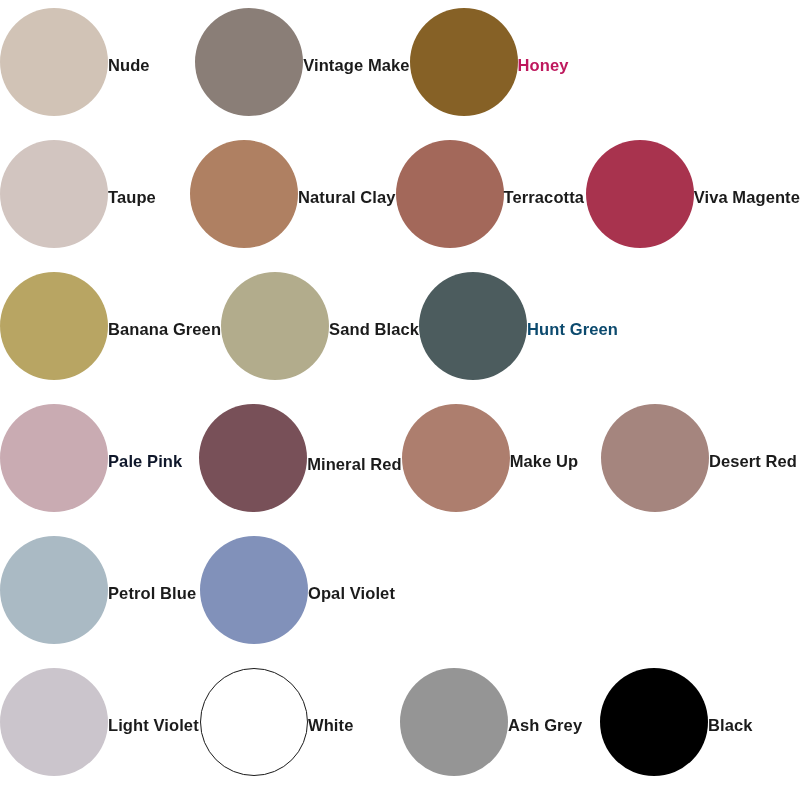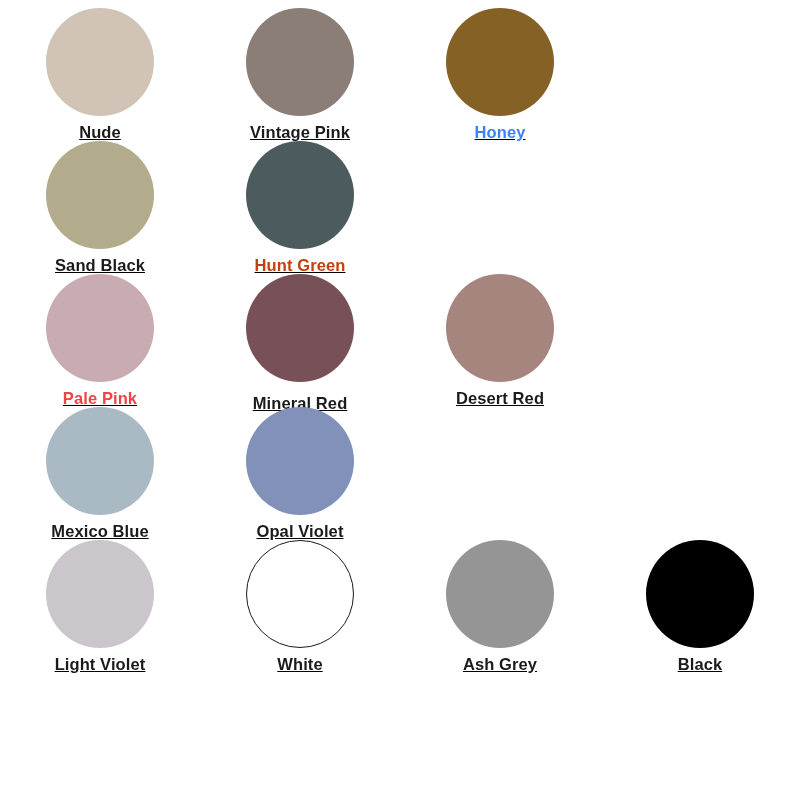--- a/index.html
+++ b/index.html
@@ -28,24 +28,22 @@
 
   .swatch-row {
     display: grid;
     grid-template-columns: repeat(4, 1fr);
     height: 133px;
     align-items: start;
   }
 
   .swatch-cell {
     display: flex;
-    flex-direction: column;
     align-items: center;
     justify-content: flex-start;
-    text-decoration: underline;
   }
 
   .swatch-disc {
     width: 108px;
     height: 108px;
     border-radius: 50%;
     box-sizing: border-box;
     flex: 0 0 auto;
   }
 
@@ -69,59 +67,85 @@
 
 <div class="palette-sheet">
 
   <div class="swatch-row">
     <div class="swatch-cell">
       <div class="swatch-disc" style="background: rgb(209, 195, 182);"></div>
       <div class="swatch-label" style="color: rgb(27, 27, 27);">Nude</div>
     </div>
     <div class="swatch-cell">
       <div class="swatch-disc" style="background: rgb(138, 126, 119);"></div>
-      <div class="swatch-label" style="color: rgb(27, 27, 27);">Vintage Pink</div>
+      <div class="swatch-label" style="color: rgb(27, 27, 27);">Vintage Make</div>
     </div>
     <div class="swatch-cell">
       <div class="swatch-disc" style="background: rgb(134, 97, 38);"></div>
-      <div class="swatch-label" style="color: #3b82f6;">Honey</div>
+      <div class="swatch-label" style="color: #be185d;">Honey</div>
     </div>
   </div>
 
+  <div class="swatch-row">
+    <div class="swatch-cell">
+      <div class="swatch-disc" style="background: rgb(210, 197, 192);"></div>
+      <div class="swatch-label" style="color: rgb(27, 27, 27);">Taupe</div>
+    </div>
+    <div class="swatch-cell">
+      <div class="swatch-disc" style="background: rgb(175, 128, 98);"></div>
+      <div class="swatch-label" style="color: rgb(27, 27, 27);">Natural Clay</div>
+    </div>
+    <div class="swatch-cell">
+      <div class="swatch-disc" style="background: rgb(163, 104, 90);"></div>
+      <div class="swatch-label" style="color: rgb(27, 27, 27);">Terracotta</div>
+    </div>
+    <div class="swatch-cell">
+      <div class="swatch-disc" style="background: rgb(168, 51, 78);"></div>
+      <div class="swatch-label" style="color: rgb(27, 27, 27);">Viva Magente</div>
+    </div>
+  </div>
 
   <div class="swatch-row">
+    <div class="swatch-cell">
+      <div class="swatch-disc" style="background: rgb(184, 165, 99);"></div>
+      <div class="swatch-label" style="color: rgb(27, 27, 27);">Banana Green</div>
+    </div>
     <div class="swatch-cell">
       <div class="swatch-disc" style="background: rgb(178, 172, 140);"></div>
       <div class="swatch-label" style="color: rgb(27, 27, 27);">Sand Black</div>
     </div>
     <div class="swatch-cell">
       <div class="swatch-disc" style="background: rgb(76, 92, 94);"></div>
-      <div class="swatch-label" style="color: #c2410c;">Hunt Green</div>
+      <div class="swatch-label" style="color: #0c4a6e;">Hunt Green</div>
     </div>
   </div>
 
   <div class="swatch-row">
     <div class="swatch-cell">
       <div class="swatch-disc" style="background: rgb(201, 171, 178);"></div>
-      <div class="swatch-label" style="color: #ef4444;">Pale Pink</div>
+      <div class="swatch-label" style="color: #0f172a;">Pale Pink</div>
     </div>
     <div class="swatch-cell">
       <div class="swatch-disc" style="background: rgb(120, 80, 88);"></div>
       <div class="swatch-label" style="color: rgb(27, 27, 27); margin-top: 12px;">Mineral Red</div>
+    </div>
+    <div class="swatch-cell">
+      <div class="swatch-disc" style="background: rgb(173, 126, 110);"></div>
+      <div class="swatch-label" style="color: rgb(27, 27, 27);">Make Up</div>
     </div>
     <div class="swatch-cell">
       <div class="swatch-disc" style="background: rgb(165, 133, 126);"></div>
       <div class="swatch-label" style="color: rgb(27, 27, 27);">Desert Red</div>
     </div>
   </div>
 
   <div class="swatch-row">
     <div class="swatch-cell">
       <div class="swatch-disc" style="background: rgb(170, 186, 196);"></div>
-      <div class="swatch-label" style="color: rgb(27, 27, 27);">Mexico Blue</div>
+      <div class="swatch-label" style="color: rgb(27, 27, 27);">Petrol Blue</div>
     </div>
     <div class="swatch-cell">
       <div class="swatch-disc" style="background: rgb(129, 145, 186);"></div>
       <div class="swatch-label" style="color: rgb(27, 27, 27);">Opal Violet</div>
     </div>
   </div>
 
   <div class="swatch-row">
     <div class="swatch-cell">
       <div class="swatch-disc" style="background: rgb(203, 197, 204);"></div>

